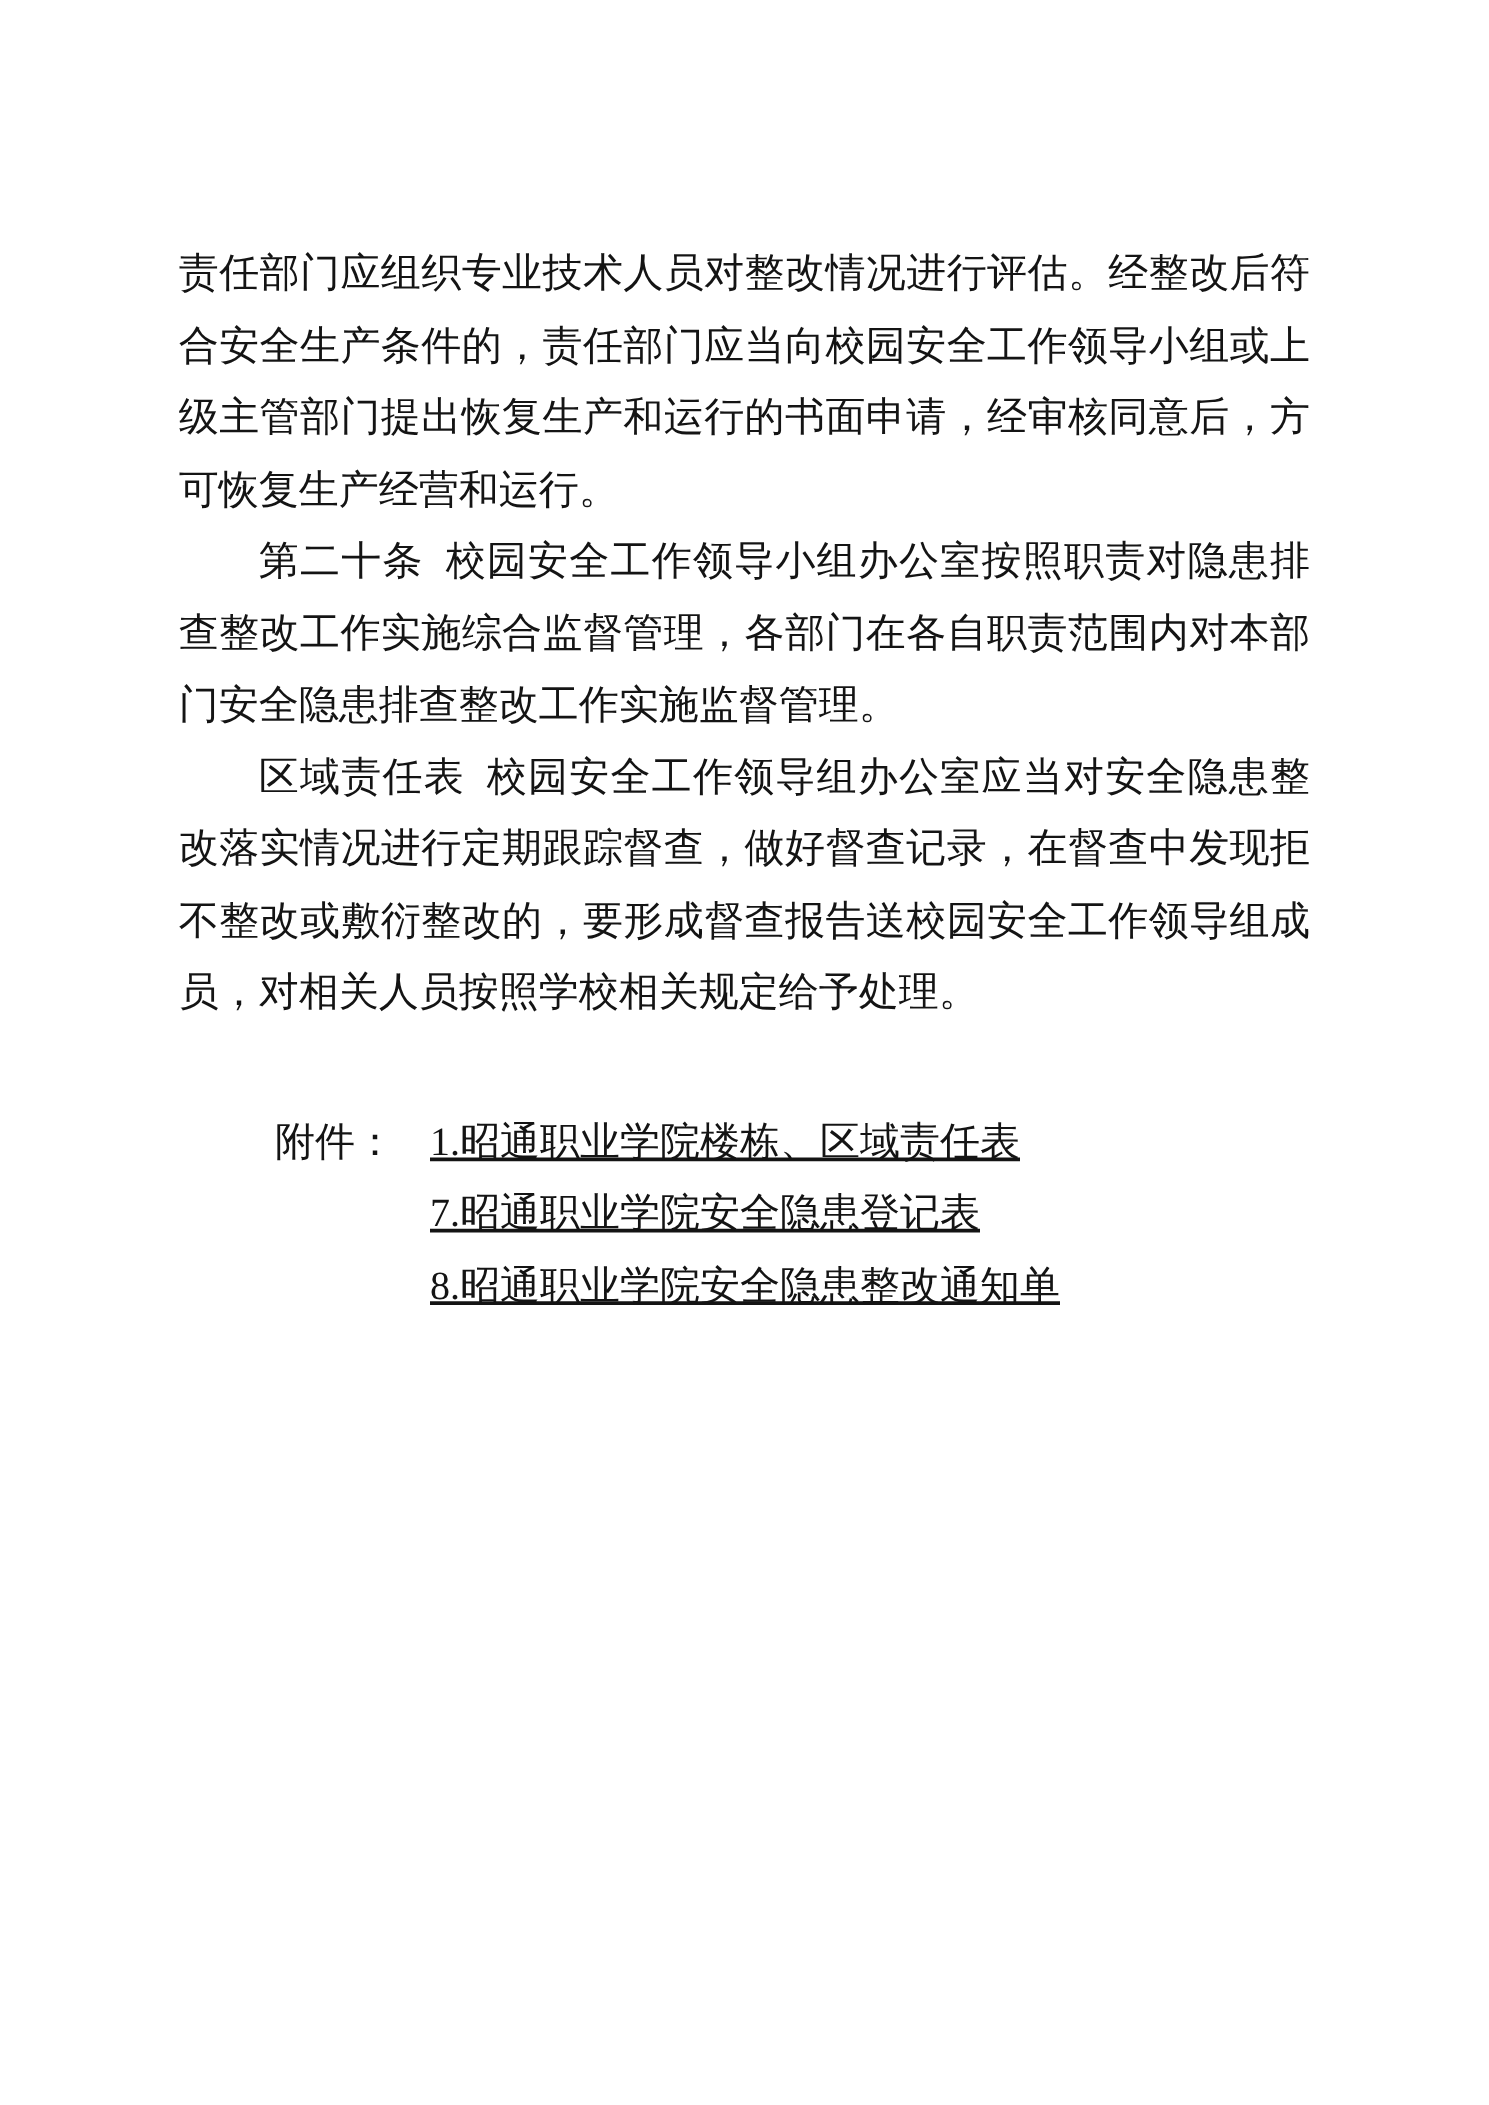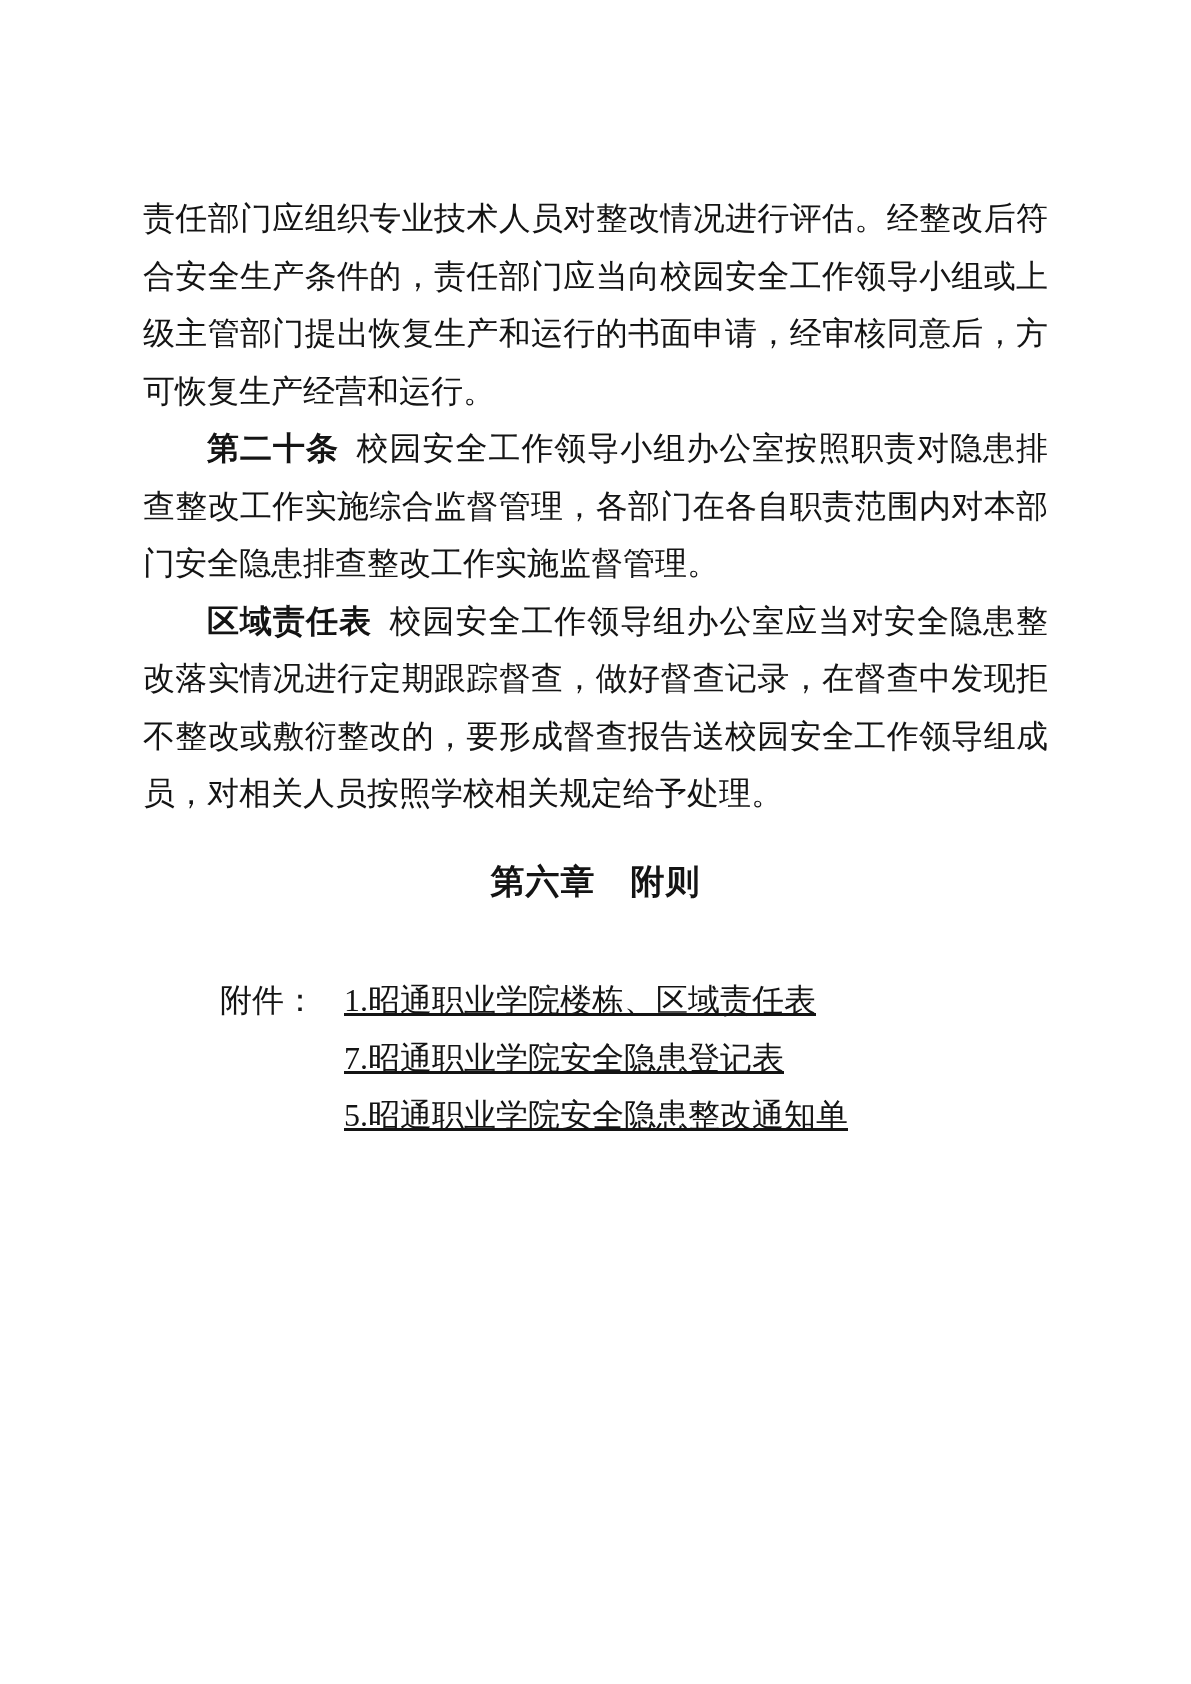--- a/index.html
+++ b/index.html
@@ -27,21 +27,21 @@
     text-justify: inter-ideograph;
   }
   p.para {
     margin: 0;
     padding: 0;
   }
   p.indent {
     text-indent: 64px;
   }
   .art-num {
-    font-weight: bold;
+    font-weight: normal;
     margin-right: 0.55em;
   }
   .chapter-heading {
     margin: 30px 0 0 0;
     text-align: center;
     font-family: "Liberation Sans", "DejaVu Sans", sans-serif;
     font-weight: bold;
     font-size: 34px;
     line-height: 57.5px;
     letter-spacing: 1px;
@@ -81,29 +81,28 @@
 <div class="page">
 
   <div class="content">
 
     <p class="para"><span>责任部门应组织专业技术人员对整改情况进行评估。经整改后符合安全生产条件的，责任部门应当向校园安全工作领导小组或上级主管部门提出恢复生产和运行的书面申请，经审核同意后，方可恢复生产经营和运行。</span></p>
 
     <p class="para indent"><span class="art-num">第二十条</span><span>校园安全工作领导小组办公室按照职责对隐患排查整改工作实施综合监督管理，各部门在各自职责范围内对本部门安全隐患排查整改工作实施监督管理。</span></p>
 
     <p class="para indent"><span class="art-num">区域责任表</span><span>校园安全工作领导组办公室应当对安全隐患整改落实情况进行定期跟踪督查，做好督查记录，在督查中发现拒不整改或敷衍整改的，要形成督查报告送校园安全工作领导组成员，对相关人员按照学校相关规定给予处理。</span></p>
 
-    <h2 class="chapter-heading">第六章　附则</h2>
 
 
     <div class="attachments">
       <span class="att-label">附件：</span>
       <div class="att-items">
         <p class="att-item">1.昭通职业学院楼栋、区域责任表</p>
         <p class="att-item">7.昭通职业学院安全隐患登记表</p>
-        <p class="att-item">5.昭通职业学院安全隐患整改通知单</p>
+        <p class="att-item">8.昭通职业学院安全隐患整改通知单</p>
       </div>
     </div>
 
   </div>
 
   <div class="page-number">— 7 —</div>
 
 </div>
 
 </body></html>

